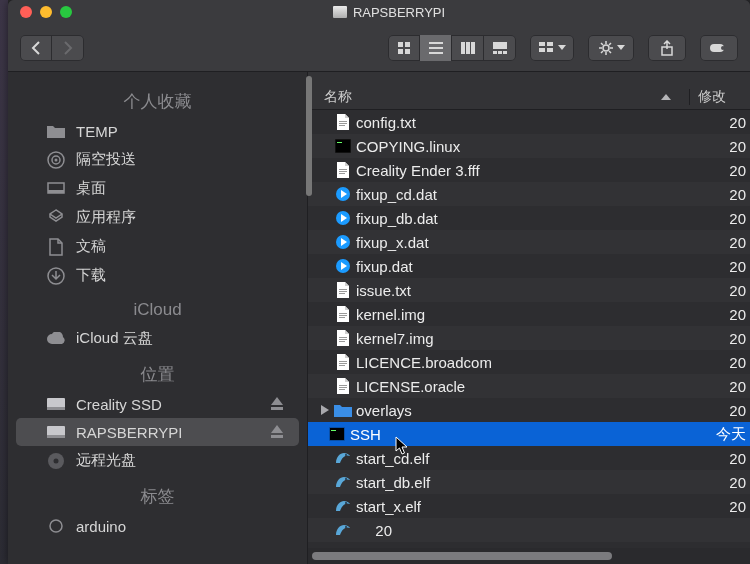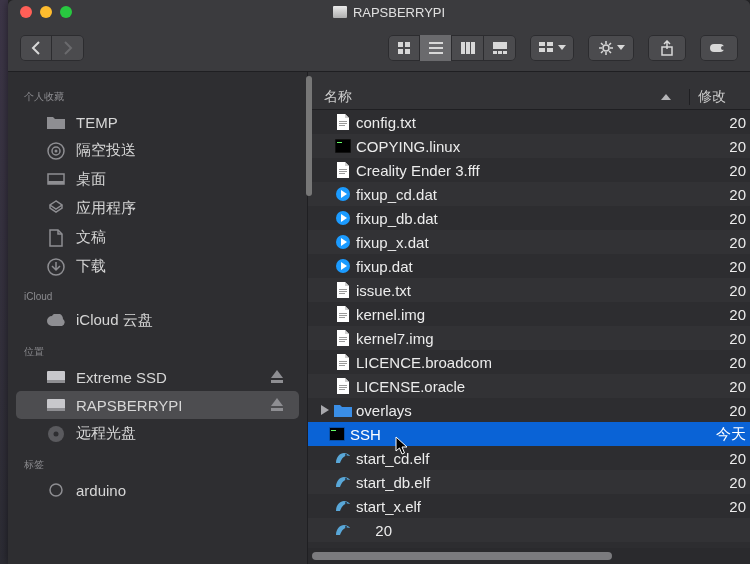--- a/index.html
+++ b/index.html
@@ -21,21 +21,21 @@
   .seg .btn { width: 32px; height: 26px; display: flex; align-items: center; justify-content: center; color: #d8d8d8; border-right: 1px solid #2c2c2f; }
   .seg .btn:last-child { border-right: none; }
   .seg .btn.active { background: #6a6a6d; }
   .seg .btn.disabled { color: #6a6a6d; }
   .solo { width: 38px; height: 26px; display: flex; align-items: center; justify-content: center; background: #4b4b4e; border-radius: 5px; box-shadow: inset 0 0 0 1px #2c2c2f; color: #d8d8d8; }
   .spacer { flex: 1; }
 
   
   .content { flex: 1; display: flex; min-height: 0; }
   .sidebar { width: 300px; background: #2e2e31; overflow-y: auto; padding: 8px 0; font-size: 15px; color: #d6d6d6; border-right: 1px solid #1f1f22; }
-  .side-header { padding: 10px 16px 4px; font-size: 10px; color: #8b8b8f; }
+  .side-header { padding: 10px 16px 4px; font-size: 17px; color: #8b8b8f; text-align: center; }
   .side-item { display: flex; align-items: center; gap: 10px; padding: 5px 16px 5px 30px; cursor: default; border-radius: 5px; margin: 0 8px; }
   .side-item.selected { background: #4d4d50; }
   .side-item .ico { width: 20px; height: 18px; display:flex;align-items:center;justify-content:center;color:#8e8e92; }
   .side-item .label { flex: 1; white-space: nowrap; overflow: hidden; text-overflow: ellipsis; }
   .eject { color: #8e8e92; }
   .sb-thumb { position:absolute; left:306px; top:76px; width:6px; height:120px; background:#777; border-radius:3px; }
 
   
   .main { flex: 1; display: flex; flex-direction: column; background: #2d2d30; min-width: 0; margin-top: 12px; }
   .cols { height: 26px; display: flex; align-items: center; padding: 0 12px 0 16px; color: #ccc; font-size: 14px; border-bottom: 1px solid #1f1f22; background: #333336; }
@@ -234,21 +234,21 @@
           <span class="label">iCloud 云盘</span>
         </div>
         <div class="side-header">位置</div>
         <div class="side-item">
           <span class="ico">
             <svg width="18" height="12" viewBox="0 0 18 12">
               <rect x="0" y="0" width="18" height="12" rx="1" fill="#c8c8cc"></rect>
               <rect x="0" y="9" width="18" height="3" fill="#8e8e92"></rect>
             </svg>
           </span>
-          <span class="label">Extreme SSD</span>
+          <span class="label">Creality SSD</span>
           <span class="eject">
             <svg width="12" height="14" viewBox="0 0 12 14">
               <path d="M6 0 0 8h12Z" fill="#8e8e92"></path>
               <rect x="0" y="10" width="12" height="3" fill="#8e8e92"></rect>
             </svg>
           </span>
         </div>
         <div class="side-item selected">
           <span class="ico">
             <svg width="18" height="12" viewBox="0 0 18 12">

